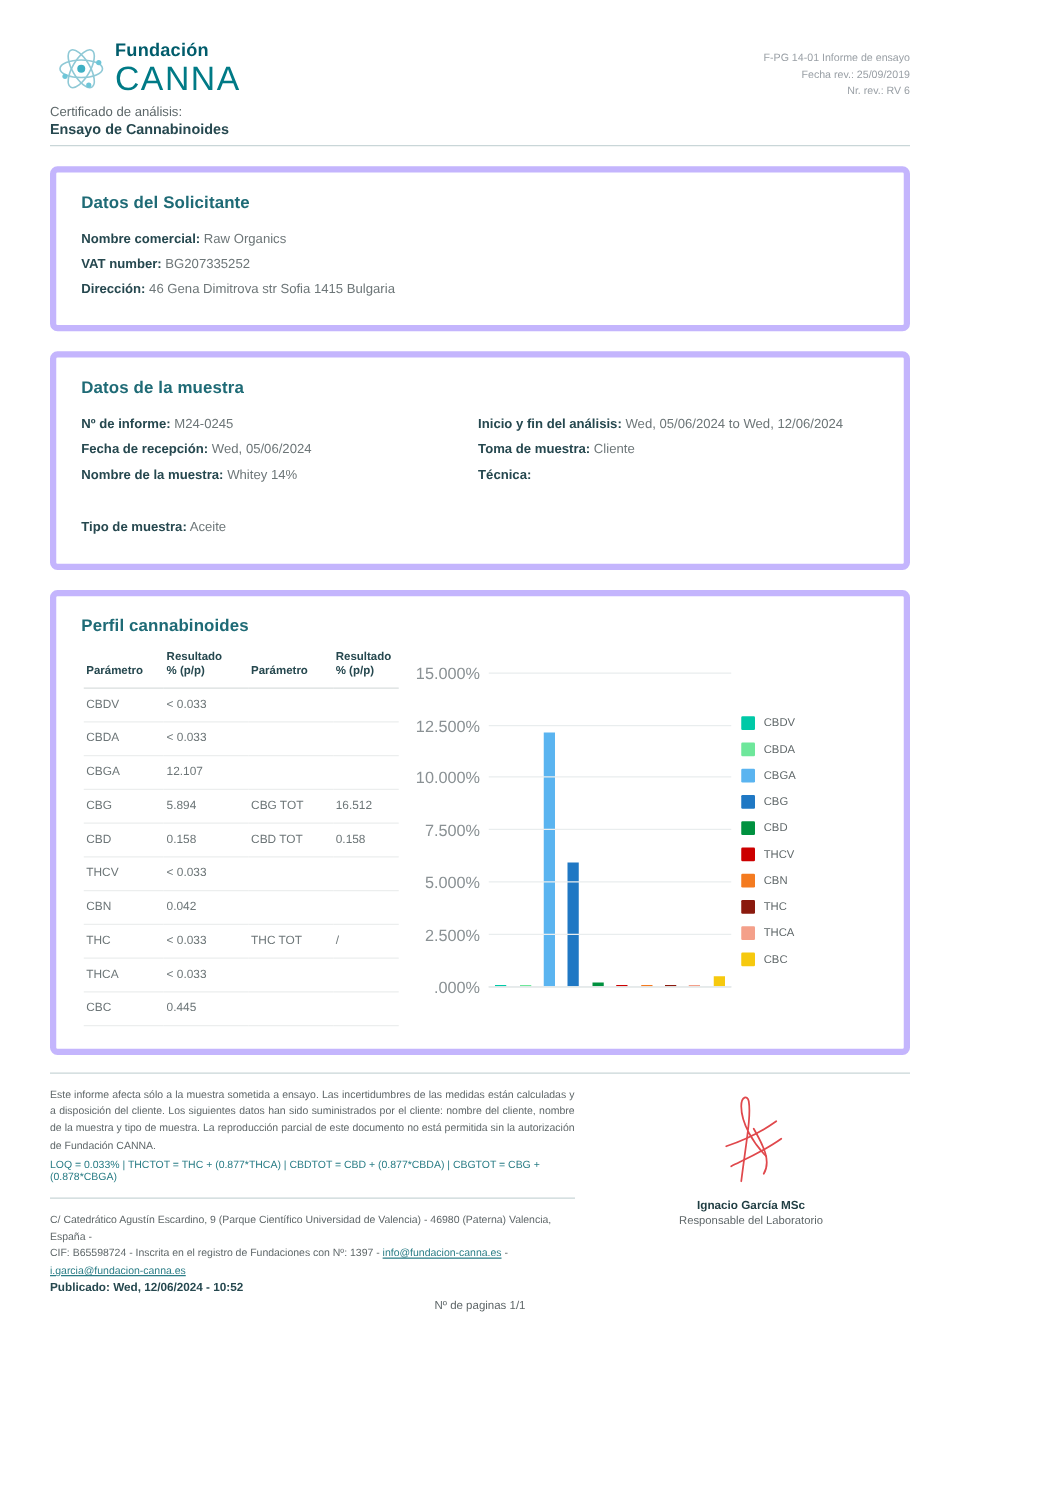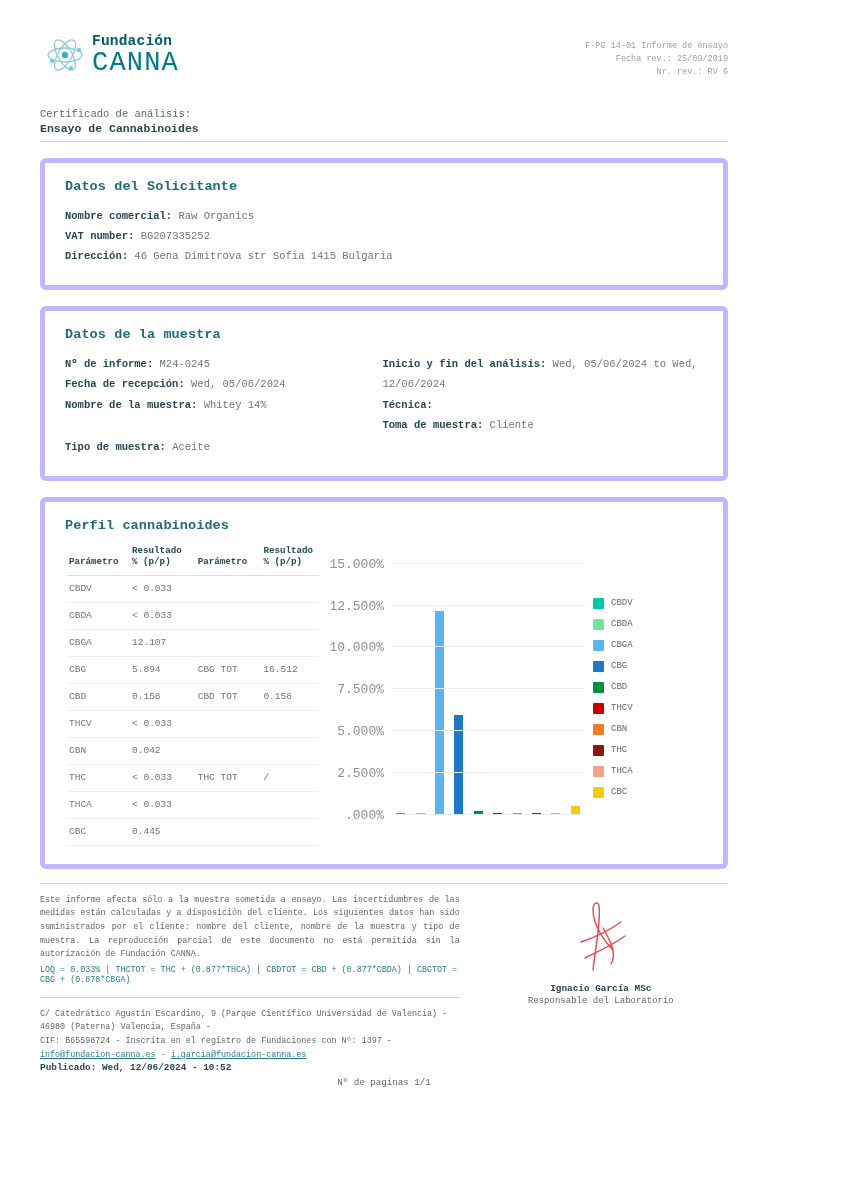--- a/index.html
+++ b/index.html
@@ -20,21 +20,20 @@
     overflow: hidden;
   }
   .doc {
     position: absolute;
     left: 0; top: 0;
     width: 768px;
     height: 1010px;
     background: #ffffff;
     box-sizing: border-box;
     padding: 34px 40px 0 40px;
-    font-family: Liberation Mono, monospace;
   }
 
   
   .header {
     display: flex;
     justify-content: space-between;
     align-items: flex-start;
   }
   .logo-wrap {
     display: flex;
@@ -68,21 +67,21 @@
   }
   .header-right {
     text-align: right;
     color: #9aa0a6;
     font-size: 8.5px;
     line-height: 1.55;
     padding-top: 6px;
   }
 
   .cert-block {
-    margin-top: 28px;
+    margin-top: 4px;
     border-bottom: 1px solid #c9d6d8;
     padding-bottom: 6px;
   }
   .cert-line1 {
     font-size: 10.5px;
     color: #5d6769;
   }
   .cert-line2 {
     font-size: 11.5px;
     color: #26484f;
@@ -351,25 +350,25 @@
             <b>Tipo de muestra:</b>
             <span>Aceite</span>
           </div>
         </div>
         <div class="col-r">
           <div class="row">
             <b>Inicio y fin del análisis:</b>
             <span>Wed, 05/06/2024 to Wed, 12/06/2024</span>
           </div>
           <div class="row">
-            <b>Técnica:</b>
-          </div>
-          <div class="row">
             <b>Toma de muestra:</b>
             <span>Cliente</span>
+          </div>
+          <div class="row">
+            <b>Técnica:</b>
           </div>
         </div>
       </div>
     </div>
 
     <div class="card">
       <h2>Perfil cannabinoides</h2>
       <div class="cann-body">
 
         <div class="table-wrap">

